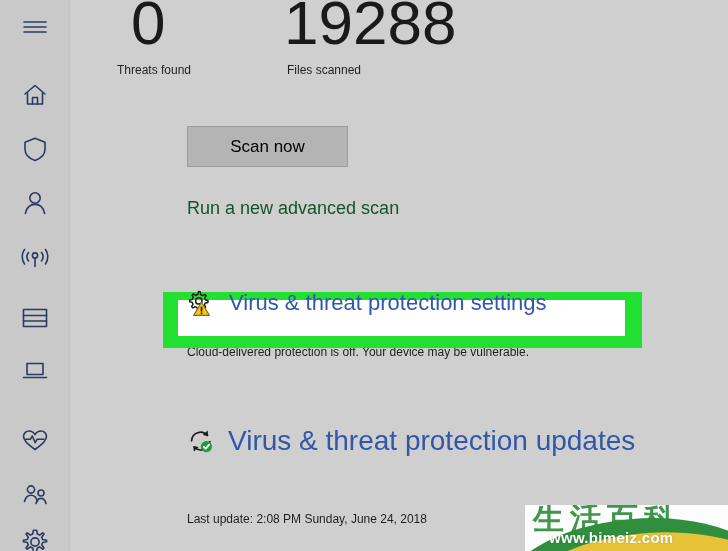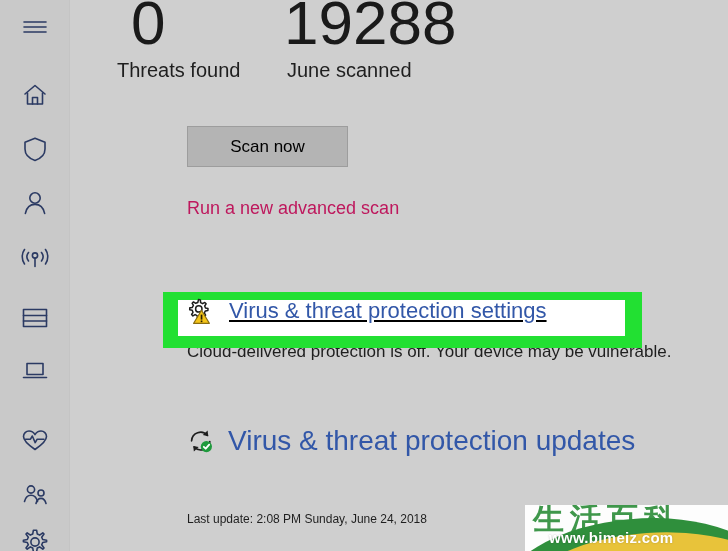--- a/index.html
+++ b/index.html
@@ -81,21 +81,21 @@
     font-size: 62px;
     line-height: 74px;
     font-weight: 300;
     color: #1a1a1a;
     letter-spacing: 0px;
     padding-left: 14px;
     white-space: nowrap;
   }
   .stat-block.files .stat-value { padding-left: 0px; }
   .stat-label {
-    font-size: 20px;
+    font-size: 12px;
     line-height: 20px;
     color: #1f1f1f;
     white-space: nowrap;
     padding-left: 0px;
   }
   .stat-block.files .stat-label { padding-left: 3px; }
 
   
   .scan-button {
     position: absolute;
@@ -116,59 +116,58 @@
     justify-content: center;
   }
 
   
   .advanced-link {
     position: absolute;
     left: 117px;
     top: 196px;
     font-size: 18px;
     line-height: 24px;
-    color: #be185d;
+    color: #14532d;
     text-decoration: none;
     white-space: nowrap;
     cursor: pointer;
   }
 
   
   .settings-row {
     position: absolute;
     left: 117px;
     top: 289px;
     display: flex;
-    align-items: flex-end;
+    align-items: flex-start;
     height: 36px;
     white-space: nowrap;
     cursor: pointer;
     z-index: 4;
-    text-decoration: underline;
   }
   .settings-row .row-icon {
     width: 28px;
     height: 28px;
     flex: 0 0 28px;
     margin-right: 14px;
     position: relative;
   }
   .settings-row .row-label {
     font-size: 22px;
     line-height: 28px;
     color: #3257a8;
     text-decoration: none;
   }
 
   
   .status-line {
     position: absolute;
     left: 117px;
     top: 360px;
-    font-size: 17px;
+    font-size: 12px;
     line-height: 22px;
     color: #1f1f1f;
     white-space: nowrap;
     transform: translateY(-19px);
     z-index: 1;
   }
 
   
   .highlight-box {
     position: absolute;
@@ -412,21 +411,21 @@
 
   <main class="content">
 
     <section class="stats">
       <div class="stat-block threats">
         <div class="stat-value">0</div>
         <div class="stat-label">Threats found</div>
       </div>
       <div class="stat-block files">
         <div class="stat-value">19288</div>
-        <div class="stat-label">June scanned</div>
+        <div class="stat-label">Files scanned</div>
       </div>
     </section>
 
     <button class="scan-button">Scan now</button>
 
     <a class="advanced-link" href="#">Run a new advanced scan</a>
 
     <div class="status-line">Cloud-delivered protection is off. Your device may be vulnerable.</div>
 
     <div class="highlight-box">

